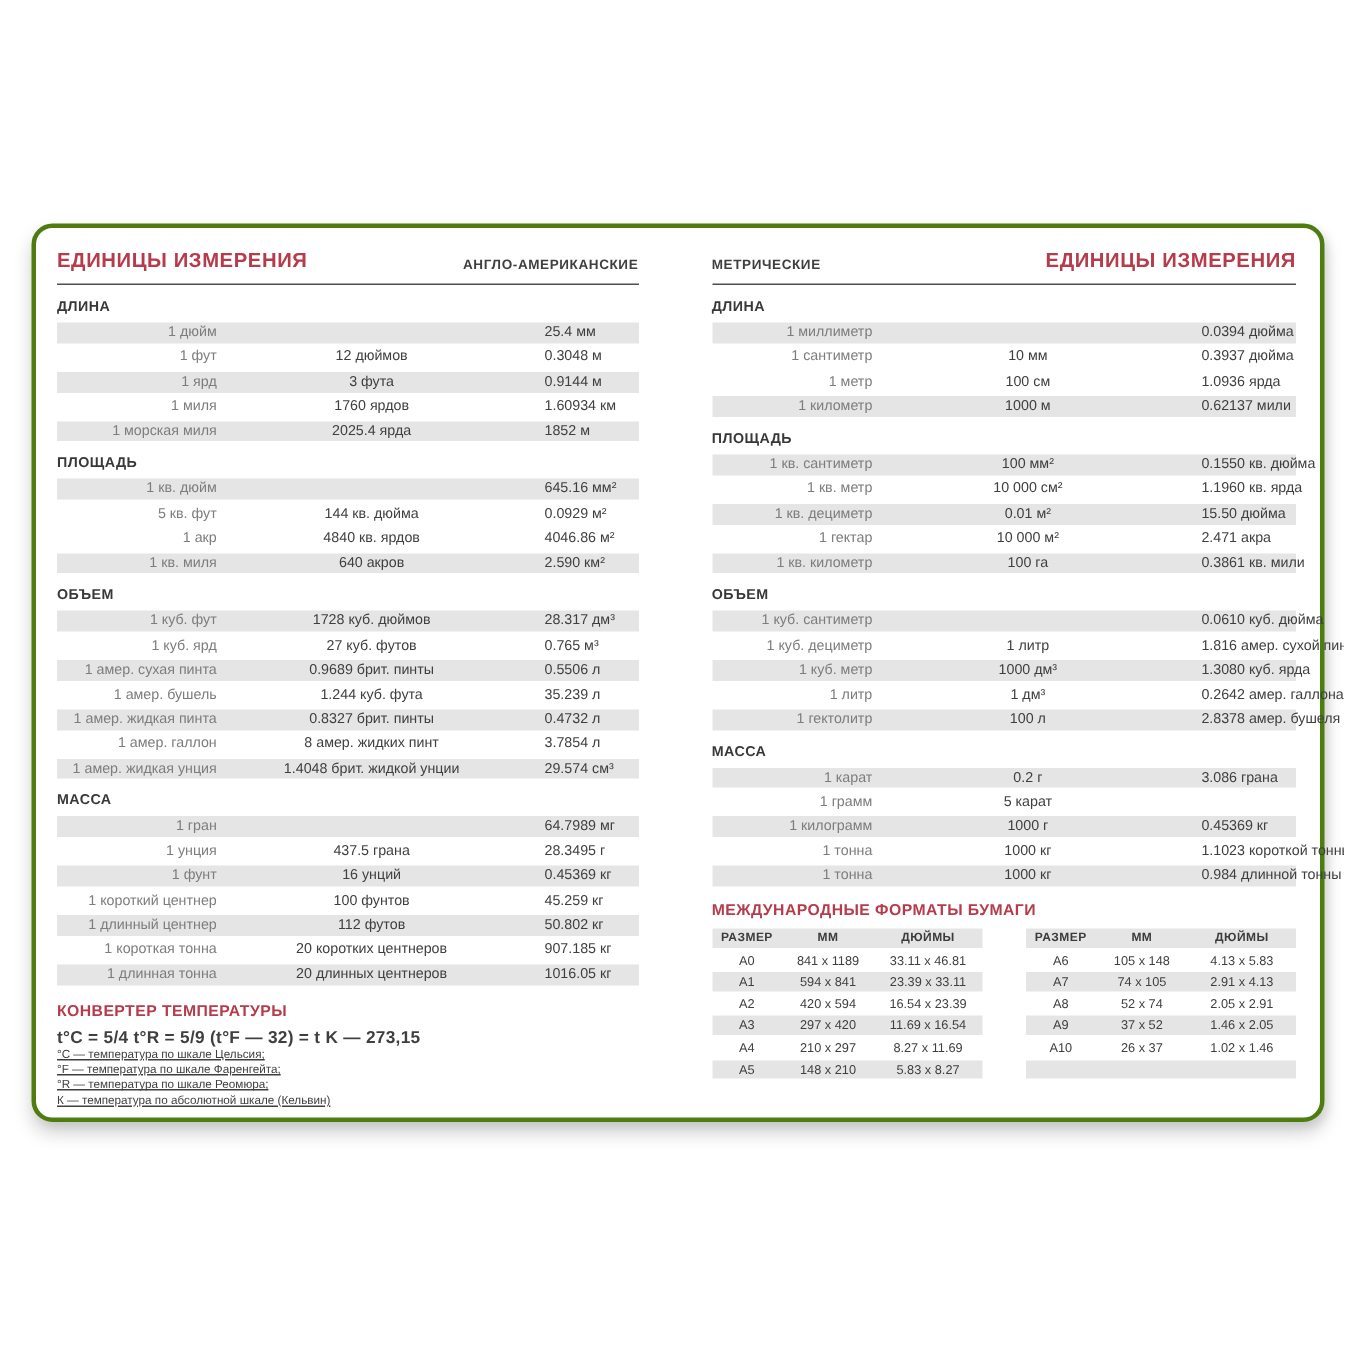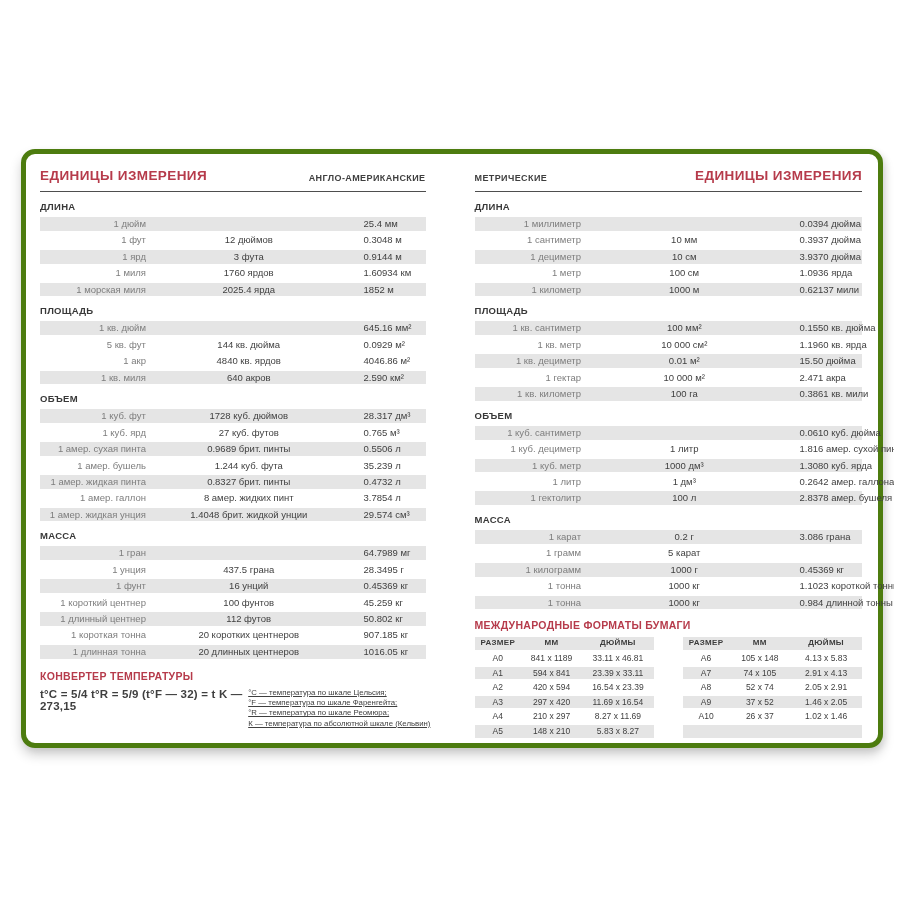--- a/index.html
+++ b/index.html
@@ -6,21 +6,21 @@
   body {
     width:900px; height:900px; background:#ffffff;
     font-family:"Liberation Sans", sans-serif;
     position:relative; overflow:hidden;
     -webkit-font-smoothing:antialiased;
   }
   .sheet {
     position:absolute; left:21px; top:149px;
     width:862px; height:599px; box-sizing:border-box;
     background:#ffffff;
-    border:5px solid #4d7c0f;
+    border:3px solid #4d7c0f;
     border-radius:14px;
     box-shadow: 0 7px 12px rgba(0,0,0,0.18), 3px 3px 6px rgba(0,0,0,0.07);
     display:flex;
     padding:11px 16px 0 14px;
   }
   .page { width:390px; }
   .page-left { margin-right:49px; }
   .page-right { width:392px; }
 
   .page-head {
@@ -41,21 +41,21 @@
     height:13.8px; line-height:13.9px; margin-bottom:2.6px;
     font-size:9.5px; color:#3f3f3f; white-space:nowrap;gap:16px;
   }
   .row.alt { background:#e5e5e5; }
   .c1 { text-align:right; color:#7d7d7d; padding-right:2px; overflow:hidden; }
   .c2 { text-align:center; overflow:hidden; }
   .c3 { text-align:left; padding-left:14px; overflow:hidden; }
 
   .temp-block { margin-top:11px; }
   .temp-head { margin:0 0 6px; font-size:10.5px; font-weight:bold; letter-spacing:0.3px; }
-  .temp-row { display:flex; align-items:flex-start; }
+  .temp-row { display:flex; align-items:flex-start;flex-direction:column; }
   .formula {
     flex:0 0 54%; font-size:11.5px; font-weight:600;
     color:#3f3f3f; letter-spacing:0.2px;
   }
   .legend { font-size:7.8px; color:#3f3f3f; line-height:10.4px; }
   .legend-line { white-space:nowrap;text-decoration:underline; }
 
   .paper-block { margin-top:10px; }
   .paper-head { margin:0 0 6px; font-size:10.5px; font-weight:bold; letter-spacing:0.3px; }
   .paper-tables { display:flex; gap:29px; }
@@ -232,25 +232,20 @@
           <div class="row alt">
             <span class="c1">1 миллиметр</span>
             <span class="c2"></span>
             <span class="c3">0.0394 дюйма</span>
           </div>
           <div class="row">
             <span class="c1">1 сантиметр</span>
             <span class="c2">10 мм</span>
             <span class="c3">0.3937 дюйма</span>
           </div>
-          <div class="row alt">
-            <span class="c1">1 дециметр</span>
-            <span class="c2">10 см</span>
-            <span class="c3">3.9370 дюйма</span>
-          </div>
           <div class="row">
             <span class="c1">1 метр</span>
             <span class="c2">100 см</span>
             <span class="c3">1.0936 ярда</span>
           </div>
           <div class="row alt">
             <span class="c1">1 километр</span>
             <span class="c2">1000 м</span>
             <span class="c3">0.62137 мили</span>
           </div>

